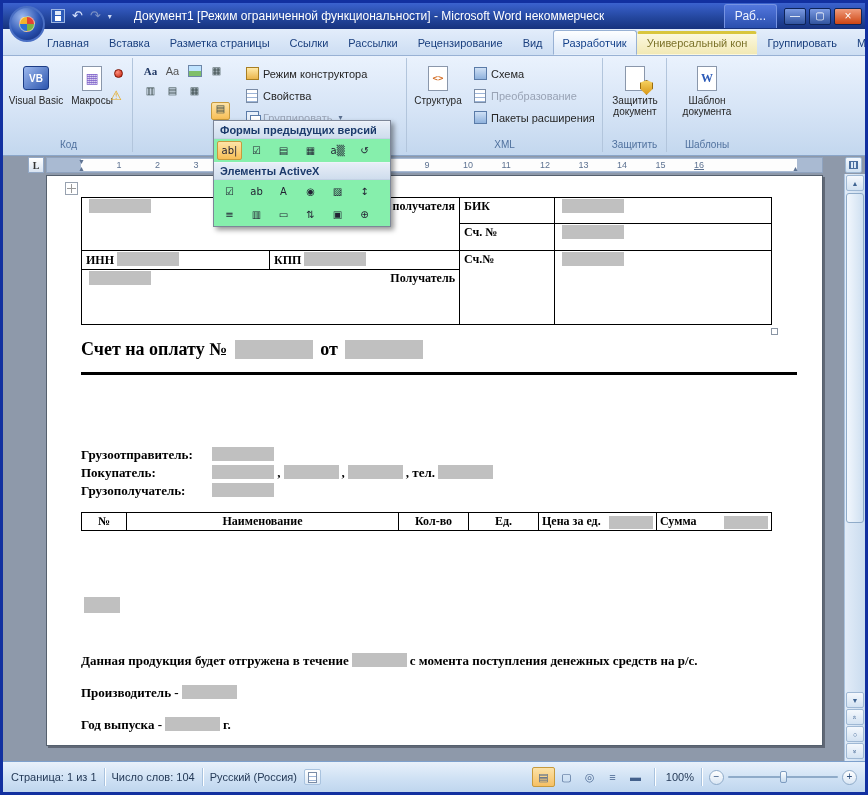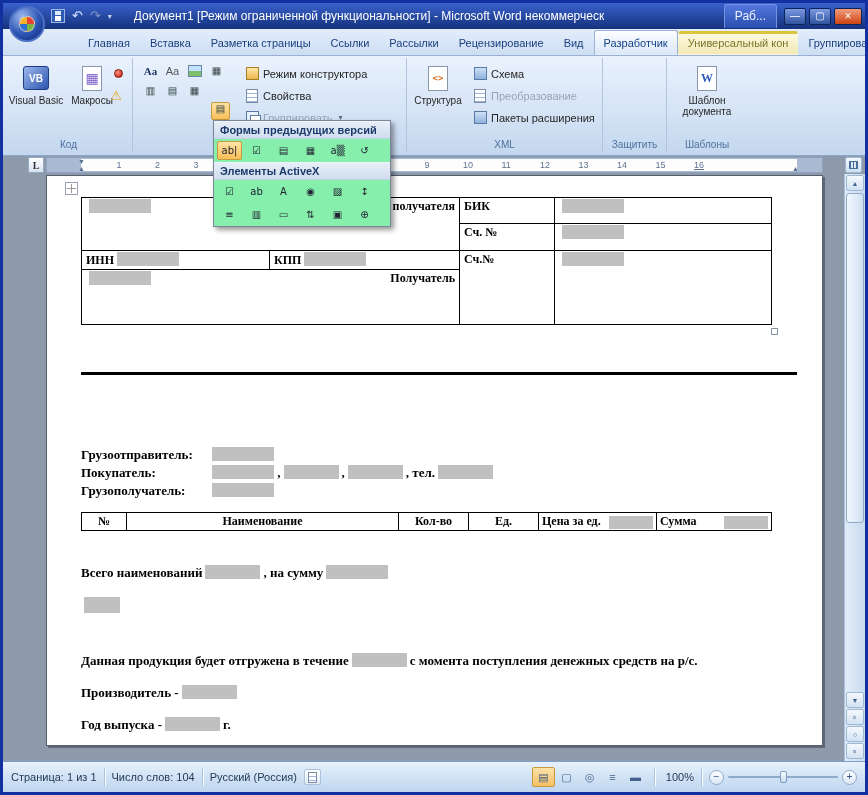--- a/index.html
+++ b/index.html
@@ -18,21 +18,21 @@
 .qat-glyph{font-size:13px;color:#d8e4ff;line-height:14px}
 .qat-glyph.disabled{color:#7e93c4}
 .qat-arrow{font-size:8px;color:#cdd9f4}
 .title-text{margin-left:22px;font-size:12px;white-space:nowrap;overflow:hidden;max-width:470px}
 .tb-right{margin-left:auto;display:flex;align-items:center;gap:3px;padding-right:3px}
 .secondary-window{background:linear-gradient(#5377dd,#2a4fae);border:1px solid #7693e2;border-bottom:none;border-radius:3px 3px 0 0;font-size:12px;padding:4px 10px 5px;margin-right:4px;color:#eef3ff}
 .win-btn{width:22px;height:17px;border:1px solid #0e2458;border-radius:2px;display:flex;align-items:center;justify-content:center;font-size:10px;line-height:10px;color:#fff;background:linear-gradient(#7b9ae2,#31549f)}
 .win-btn.close{background:linear-gradient(#f09c7c,#ce4512);width:28px;font-size:12px}
 
 
-.tabstrip{position:absolute;left:0;top:26px;right:0;height:27px;background:linear-gradient(#e3edfb,#cddef3);border-bottom:1px solid #98b1d4;display:flex;align-items:flex-end;padding-left:75px}
+.tabstrip{position:absolute;left:0;top:26px;right:0;height:27px;background:linear-gradient(#e3edfb,#cddef3);border-bottom:1px solid #98b1d4;display:flex;align-items:flex-end;padding-left:34px}
 .tab{font-size:11px;color:#1a3f7e;padding:6px 9px 5px;border-radius:3px 3px 0 0;border:1px solid transparent;white-space:nowrap}
 .tab.active{background:linear-gradient(#fdfeff,#e8f0fb 60%,#dce8f7);border:1px solid #98b1d4;border-bottom-color:#e4eefa;color:#15428b}
 .tab.contextual{background:linear-gradient(#fcf8df,#f2e9b5);border-top:3px solid #d9c63e;color:#7c732a;padding-top:3px}
 
 
 .ribbon{position:absolute;left:0;top:53px;right:0;height:100px;background:linear-gradient(#eaf2fd,#d6e4f6 55%,#c3d7ee);border-bottom:1px solid #8ba6c9}
 .rgroup{position:absolute;top:2px;height:94px;border-right:1px solid #b2c5dc}
 .rgroup-label{position:absolute;bottom:2px;left:0;width:100%;text-align:center;font-size:10px;color:#50719e}
 .bigbtn{position:absolute;width:58px;text-align:center;font-size:10px;line-height:11px;color:#262626;border:1px solid transparent;border-radius:3px;padding-top:3px}
 .bicon{width:28px;height:28px;margin:0 auto 3px;position:relative;display:flex;align-items:center;justify-content:center}
@@ -250,20 +250,27 @@
       <div class="smallbtn" style="left:66px;top:50px">
         <span class="sicon">
             <span class="box-blue"></span>
           </span>
         <span>Пакеты расширения</span>
       </div>
       <div class="rgroup-label">XML</div>
     </div>
 
     <div class="rgroup" style="left:600px;width:64px">
+      <div class="bigbtn" style="left:3px;top:2px">
+        <div class="bicon">
+            <span class="icon-doc"></span>
+            <span class="shield"></span>
+          </div>
+        <span>Защитить документ</span>
+      </div>
       <div class="rgroup-label">Защитить</div>
     </div>
 
     <div class="rgroup" style="left:664px;width:80px;border-right:none">
       <div class="bigbtn" style="left:11px;top:2px">
         <div class="bicon">
             <span class="icon-doc">
               <span class="icon-w">W</span>
             </span>
           </div>
@@ -383,20 +390,26 @@
           <td colspan="2" style="height:55px">
             <div class="cell-flex">
               <span class="ff"></span>
               <span>Получатель</span>
             </div>
           </td>
         </tr>
       </tbody>
         </table>
 
+      <div class="doc-heading">
+        <span>Счет на оплату №</span>
+        <span class="ff ffbig"></span>
+        <span>от</span>
+        <span class="ff ffbig"></span>
+      </div>
       <div class="rule"></div>
 
 
       <div class="doc-row" style="top:271px">
         <span class="lab">Грузоотправитель:</span>
         <span class="ff"></span>
       </div>
       <div class="doc-row" style="top:289px">
         <span class="lab">Покупатель:</span>
         <span class="ff"></span><span>,</span><span class="ff w55"></span><span>,</span><span class="ff w55"></span><span>, тел.</span><span class="ff w55"></span>
@@ -412,23 +425,20 @@
               <td><span>№</span></td>
               <td><span>Наименование</span></td>
               <td><span>Кол-во</span></td>
               <td><span>Ед.</span></td>
               <td class="has-field"><span>Цена за ед.</span><span class="ff ffh"></span></td>
               <td class="has-field"><span>Сумма</span><span class="ff ffh"></span></td>
             </tr>
       </tbody>
         </table>
 
-      <div class="doc-row" style="top:389px">
-        <span>Всего наименований</span><span class="ff w55"></span><span>, на сумму</span><span class="ff"></span>
-      </div>
 
       <div class="doc-row" style="top:421px">
         <span class="ff w36" style="height:16px"></span>
       </div>
 
       <div class="doc-row" style="top:477px">
         <span>Данная продукция будет отгружена в течение</span><span class="ff w55"></span><span>с момента поступления денежных средств на р/с.</span>
       </div>
 
       <div class="doc-row" style="top:509px">

